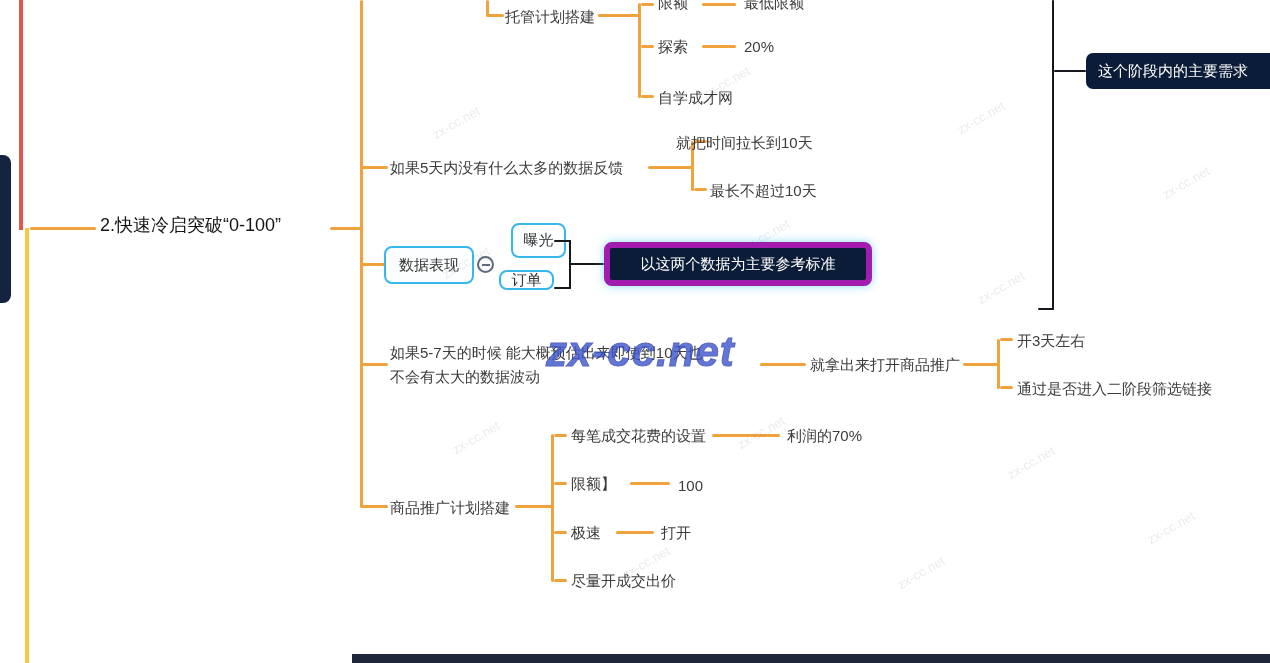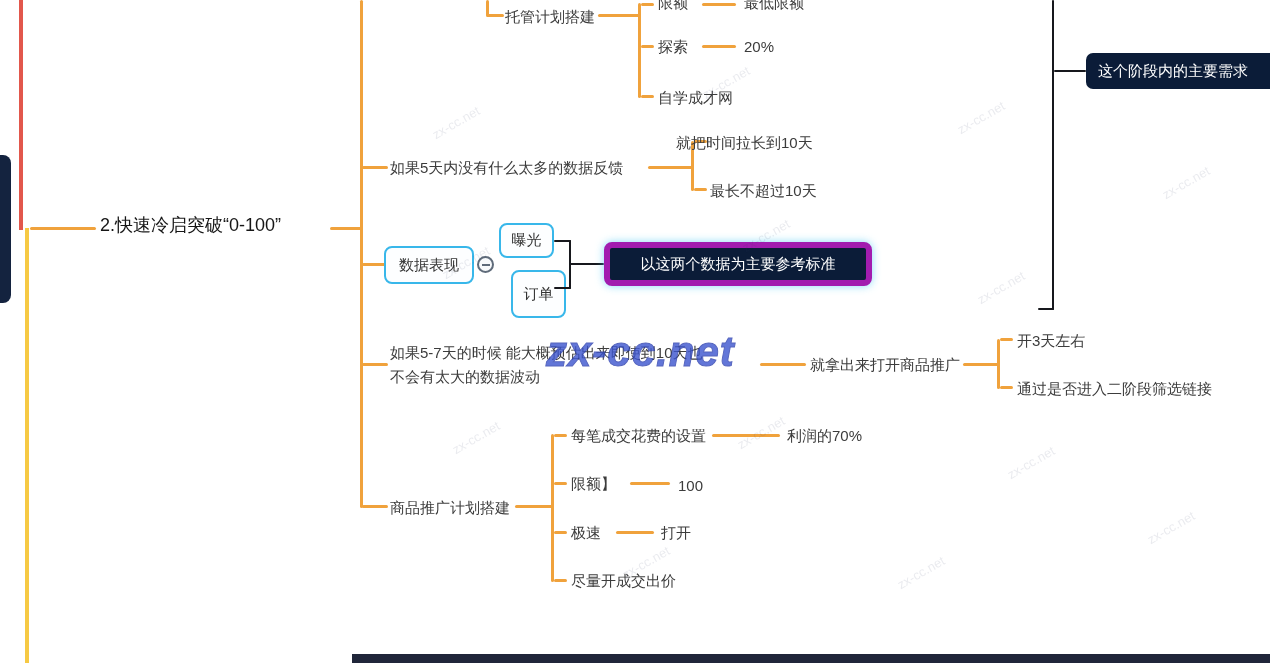--- a/index.html
+++ b/index.html
@@ -76,22 +76,22 @@
   <div class="hl" style="left:694px;top:140px;width:13px"></div>
   <div class="t" style="left:676px;top:133px">就把时间拉长到10天</div>
   <div class="hl" style="left:694px;top:188px;width:13px"></div>
   <div class="t" style="left:710px;top:181px">最长不超过10天</div>
 
   <div class="hl" style="left:362px;top:263px;width:24px"></div>
   <div class="cbox" style="left:384px;top:246px;width:90px;height:38px">数据表现</div>
   <div class="collapse">
       <span class="minus"></span>
     </div>
-  <div class="cbox" style="left:499px;top:223px;width:55px;height:35px">曝光</div>
-  <div class="cbox" style="left:511px;top:270px;width:55px;height:48px">订单</div>
+  <div class="cbox" style="left:511px;top:223px;width:55px;height:35px">曝光</div>
+  <div class="cbox" style="left:499px;top:270px;width:55px;height:20px">订单</div>
   <div class="hl k" style="left:554px;top:240px;width:17px"></div>
   <div class="hl k" style="left:554px;top:287px;width:17px"></div>
   <div class="vl k" style="left:569px;top:240px;height:49px"></div>
   <div class="hl k" style="left:569px;top:263px;width:35px"></div>
   <div class="nbox glow" style="left:604px;top:242px;width:268px;height:44px">以这两个数据为主要参考标准</div>
 
   <div class="hl" style="left:362px;top:363px;width:26px"></div>
   <div class="t" style="left:390px;top:343px">如果5-7天的时候 能大概预估出来即使到10天也</div>
   <div class="t" style="left:390px;top:367px">不会有太大的数据波动</div>
   <div class="hl" style="left:760px;top:363px;width:46px"></div>

